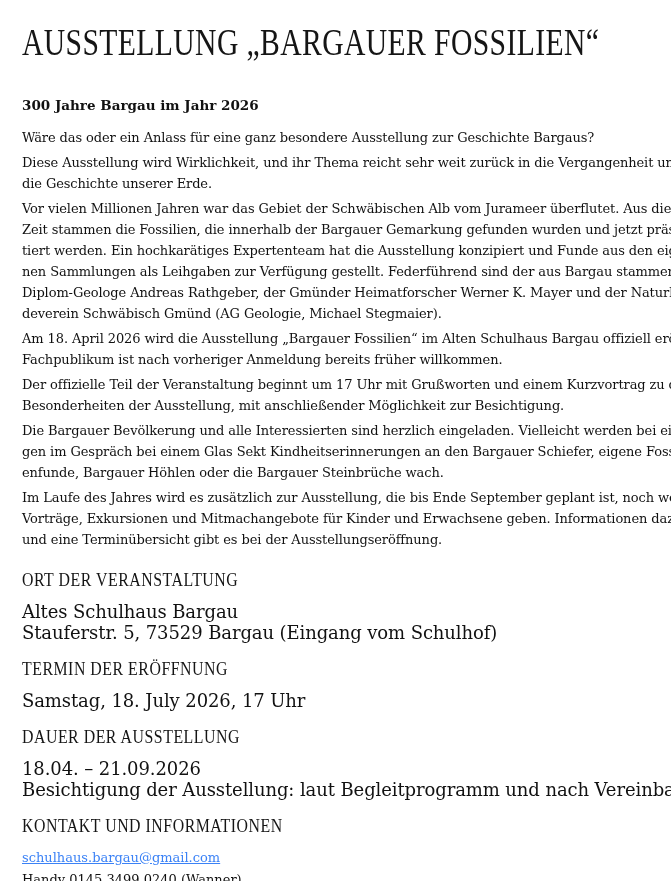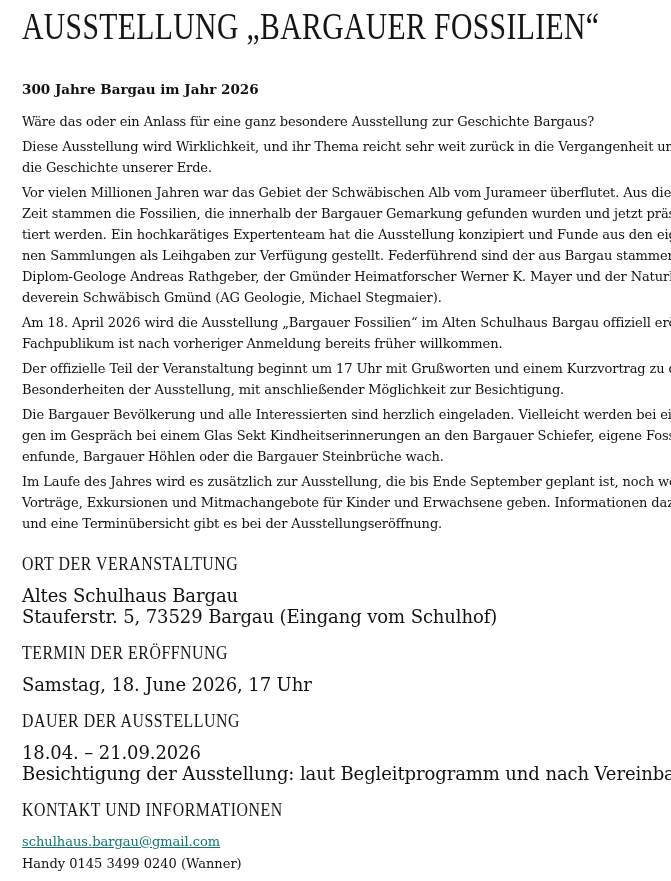--- a/index.html
+++ b/index.html
@@ -12,20 +12,21 @@
     height: 881px;
     overflow: hidden;
     color: #111111;
     font-family: "DejaVu Serif", serif;
   }
   .page {
     box-sizing: border-box;
     width: 671px;
     height: 825px;
     padding: 6px 18px 0 22px;
+    margin-top: 16px;
   }
   .doc-title {
     font-family: "Liberation Serif", serif;
     font-weight: normal;
     font-size: 38px;
     line-height: 40px;
     letter-spacing: 0.5px;
     white-space: nowrap;
     transform: scaleX(0.78);
     transform-origin: 0 50%;
@@ -113,28 +114,28 @@
 und eine Terminübersicht gibt es bei der Ausstellungseröffnung.</p>
 
   <div class="section section-gap-lg">
     <h2 class="section-heading">ORT DER VERANSTALTUNG</h2>
     <p class="section-lines">Altes Schulhaus Bargau
 Stauferstr. 5, 73529 Bargau (Eingang vom Schulhof)</p>
   </div>
 
   <div class="section">
     <h2 class="section-heading">TERMIN DER ERÖFFNUNG</h2>
-    <p class="section-lines">Samstag, 18. June 2026, 17 Uhr</p>
+    <p class="section-lines">Samstag, 18. July 2026, 17 Uhr</p>
   </div>
 
   <div class="section">
     <h2 class="section-heading">DAUER DER AUSSTELLUNG</h2>
     <p class="section-lines">18.04. – 21.09.2026
 Besichtigung der Ausstellung: laut Begleitprogramm und nach Vereinbarung</p>
   </div>
 
   <div class="section">
     <h2 class="section-heading">KONTAKT UND INFORMATIONEN</h2>
-    <p class="email-line"><a class="email-link" href="#" style="color: #0f766e;">schulhaus.bargau@gmail.com</a></p>
+    <p class="email-line"><a class="email-link" href="#" style="color: #3b82f6;">schulhaus.bargau@gmail.com</a></p>
     <p class="phone-line">Handy 0145 3499 0240 (Wanner)</p>
   </div>
 
 </div>
 
 </body></html>

